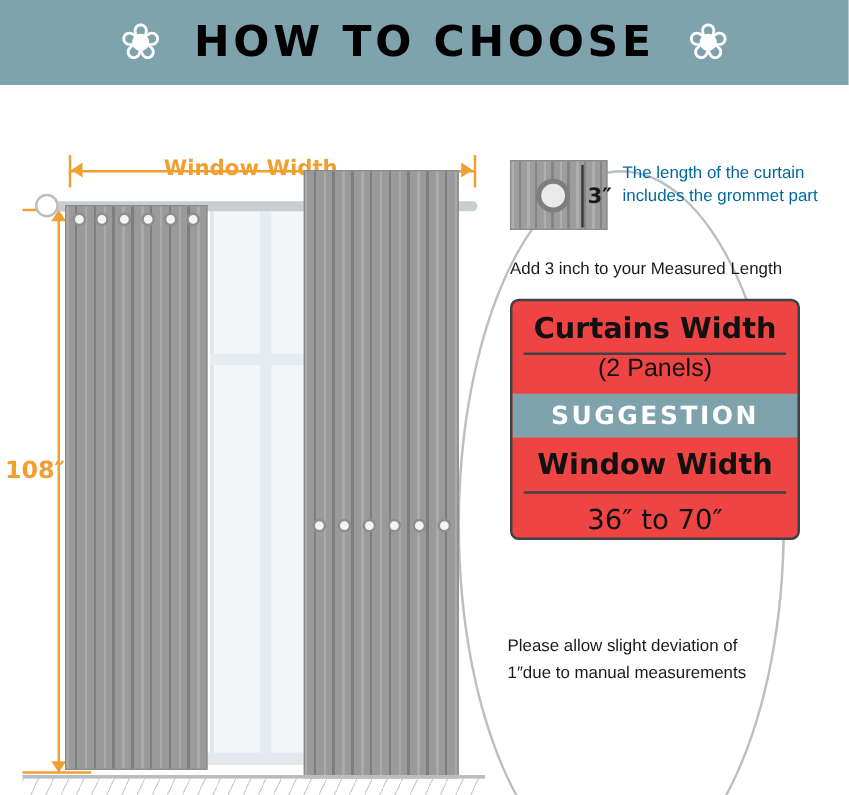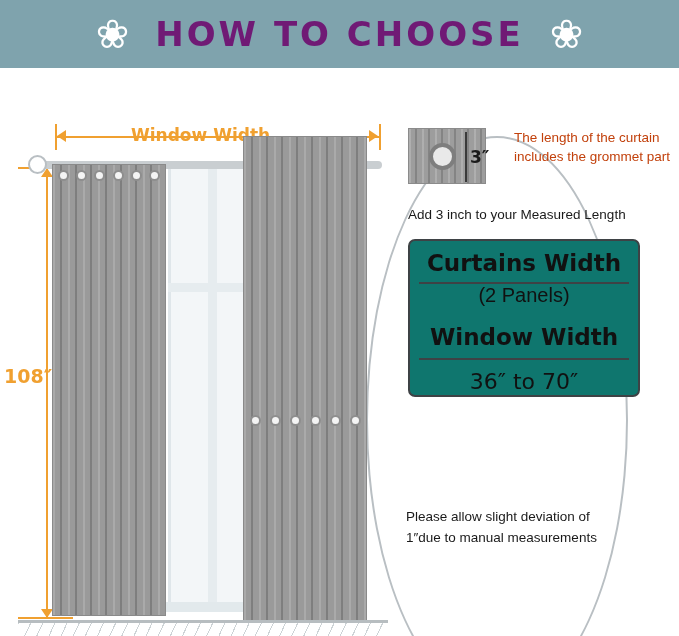--- a/index.html
+++ b/index.html
@@ -20,21 +20,21 @@
     position: absolute;
     left: 0; top: 0;
     width: 679px;
     height: 68px;
     background: #7fa3ad;
     display: flex;
     align-items: center;
     justify-content: center;
   }
   .banner-title {
-    color: #701a75;
+    color: #000000;
     font-size: 34px;
     font-weight: bold;
     letter-spacing: 3px;
     font-family: "DejaVu Sans", sans-serif;
   }
   .fleur {
     color: #ffffff;
     font-size: 40px;
     line-height: 1;
     margin: 0 26px;
@@ -244,42 +244,42 @@
     background: #3a3a3a;
     margin-right: 3px;
   }
   .dim-text {
     font-size: 17px;
     font-weight: bold;
     color: #1a1a1a;
     font-family: "DejaVu Sans", sans-serif;
   }
   .grommet-caption {
-    margin-left: 28px;
+    margin-left: 12px;
     font-size: 13.5px;
     line-height: 1.42;
-    color: #c2410c;
+    color: #0369a1;
     width: 158px;
   }
 
   .add-line {
     position: absolute;
     left: 4px; top: 139px;
     font-size: 13.5px;
     color: #1a1a1a;
   }
 
   
   .card {
     position: absolute;
     left: 4px; top: 171px;
     width: 228px;
     border: 2px solid #3e4245;
     border-radius: 7px;
-    background: #0f766e;
+    background: #ef4444;
     overflow: hidden;
     text-align: center;
   }
   .card-title {
     font-size: 23px;
     font-weight: bold;
     color: #111;
     font-family: "DejaVu Sans", sans-serif;
     padding-top: 9px;
     padding-bottom: 6px;
@@ -402,20 +402,21 @@
     </div>
     <div class="grommet-caption">The length of the curtain includes the grommet part</div>
   </div>
 
   <div class="add-line">Add 3 inch to your Measured Length</div>
 
   <div class="card">
     <div class="card-title">Curtains Width</div>
     <div class="card-rule"></div>
     <div class="card-sub">(2 Panels)</div>
+    <div class="card-band">SUGGESTION</div>
     <div class="card-title2">Window Width</div>
     <div class="card-rule"></div>
     <div class="card-range">36″ to 70″</div>
   </div>
 
   <div class="disclaimer">
     <div>Please allow slight deviation of</div>
     <div>1″due to manual measurements</div>
   </div>
 

